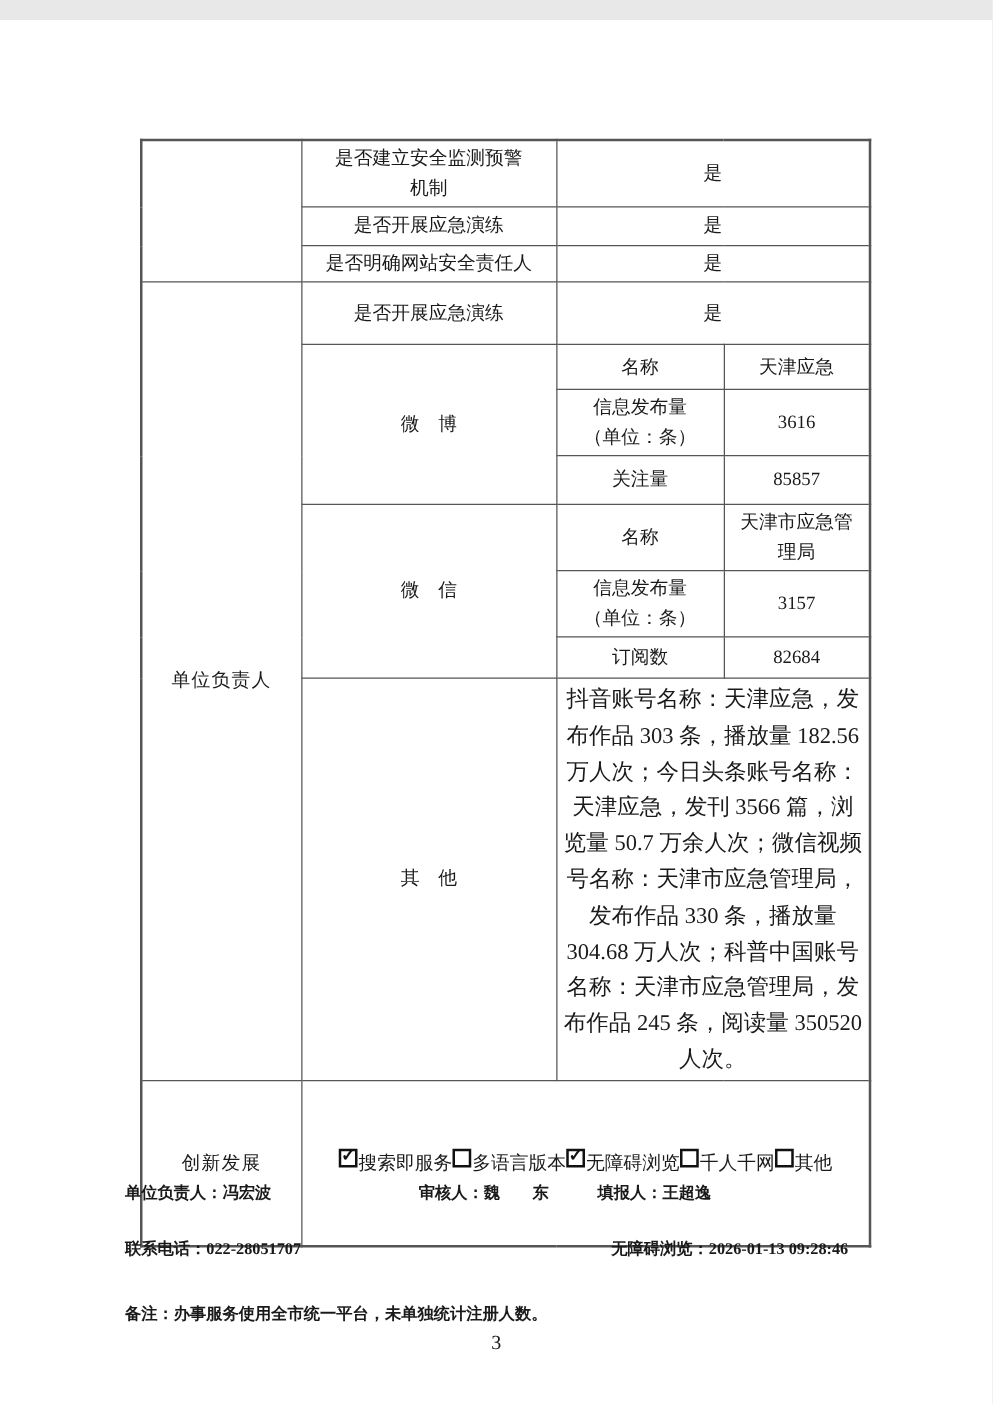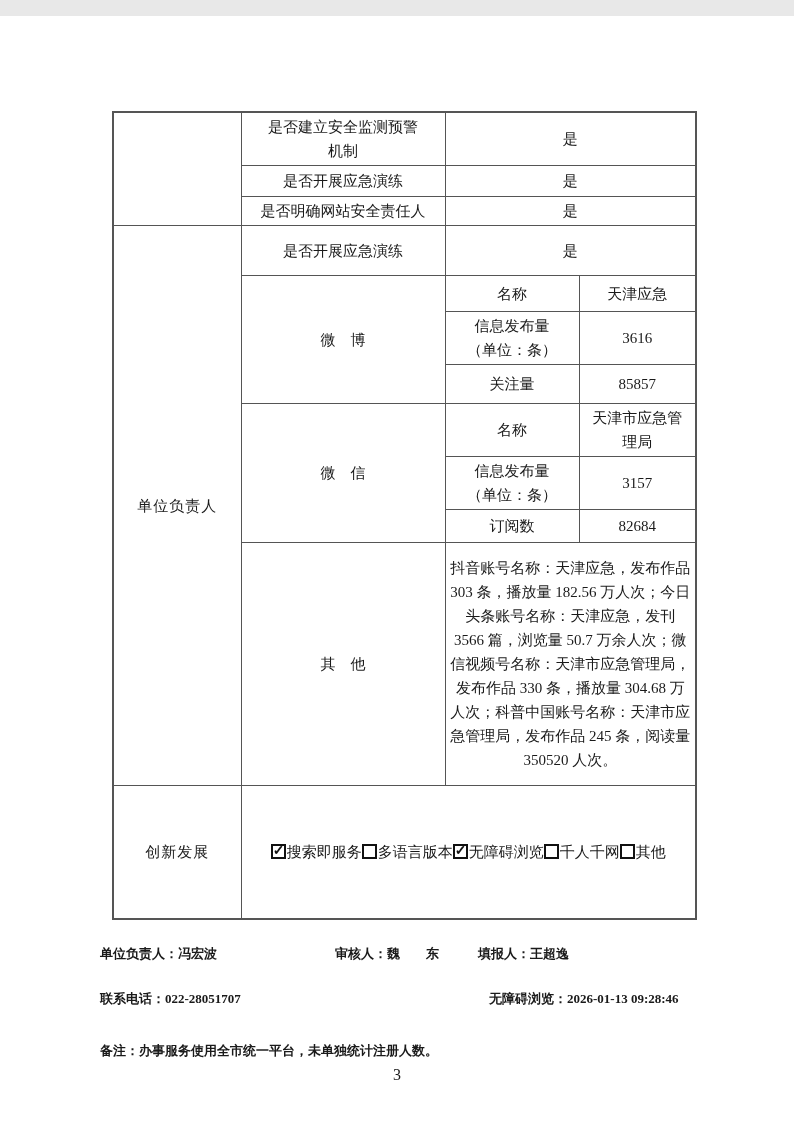--- a/index.html
+++ b/index.html
@@ -31,32 +31,32 @@
     vertical-align: middle;
     padding: 2px 4px;
     line-height: 1.6;
   }
   td.preline { white-space: pre-line; }
   td.longtext {
     text-align: justify;
     text-align-last: center;
     padding: 6px 12px;
     line-height: 24.3px;
-    font-size: 15px;
+    font-size: 18px;
   }
   td.category { letter-spacing: 1px; }
 
   
   .options {
     display: flex;
     justify-content: center;
     align-items: center;
     white-space: nowrap;
   }
-  .opt { display: inline-flex; align-items: center; }
+  .opt { display: inline-flex; }
   .checkbox {
     display: inline-block;
     width: 15px;
     height: 15px;
     border: 2px solid #111;
     position: relative;
     margin: 0 1px 0 0;
     background: #fff;
     flex: 0 0 auto;
   }

